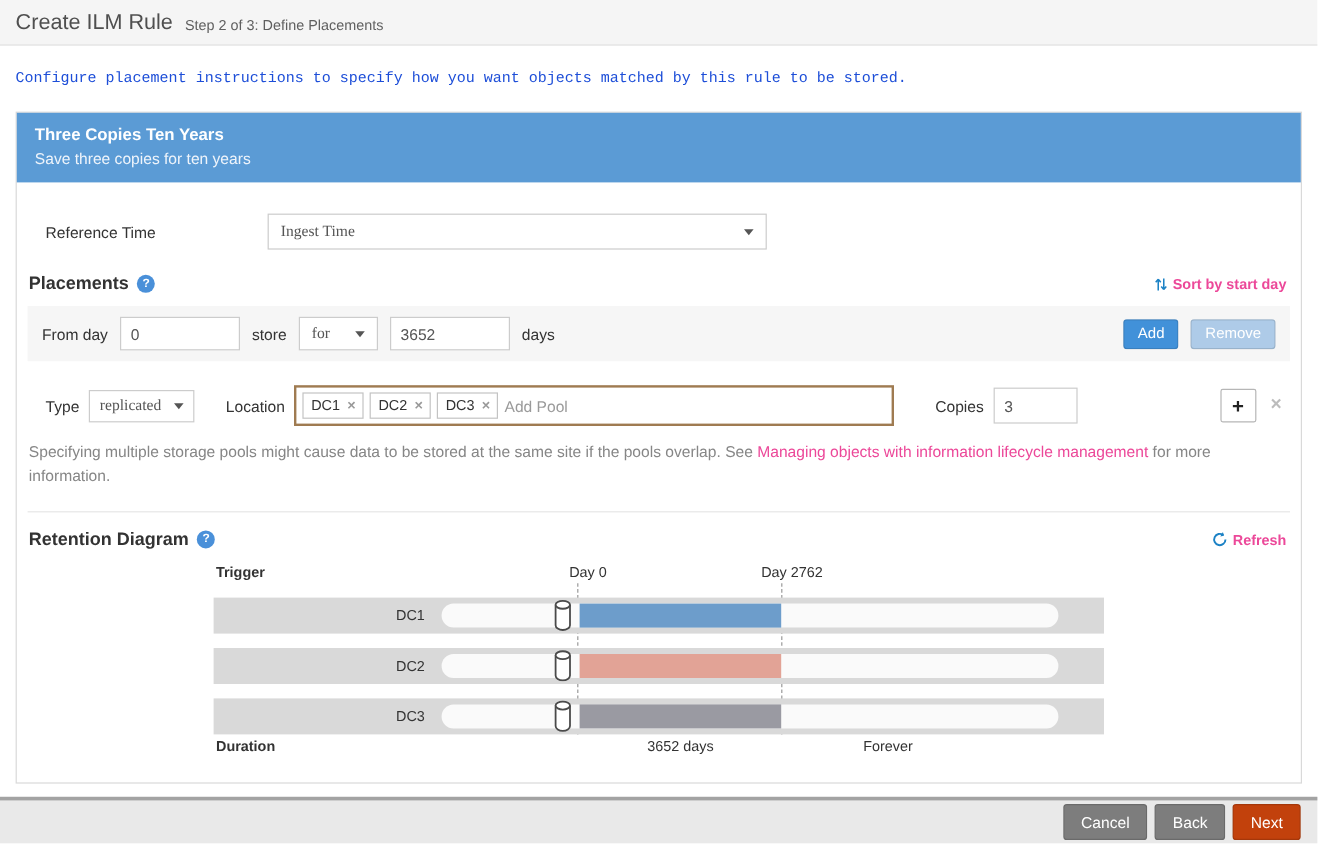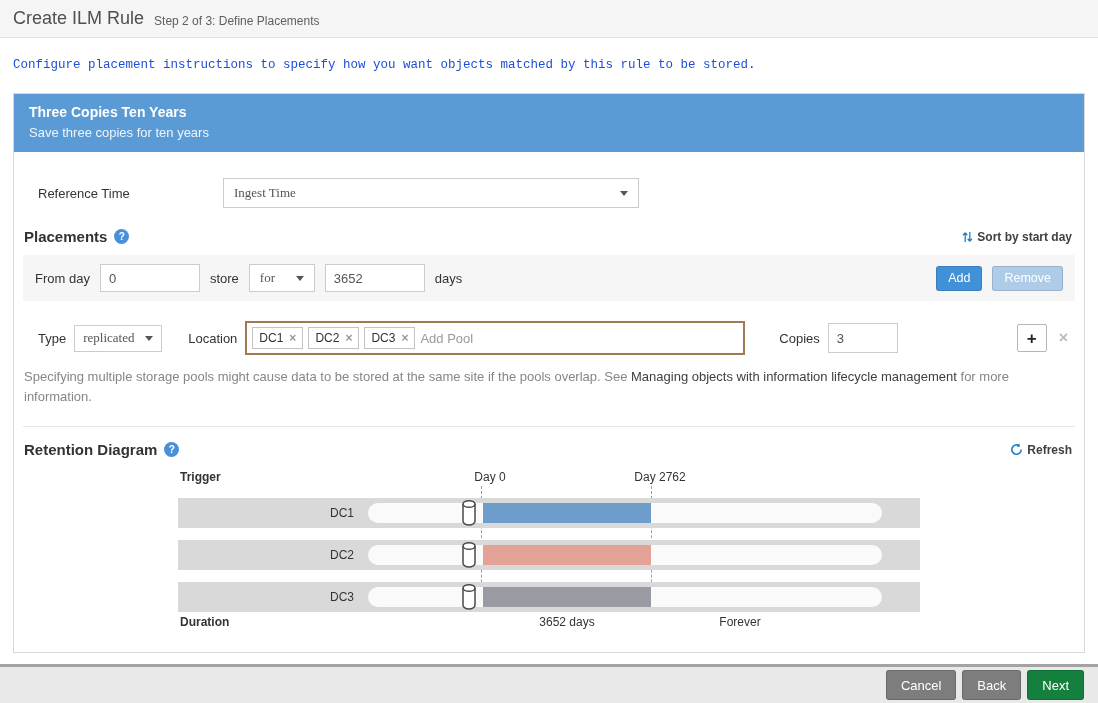--- a/index.html
+++ b/index.html
@@ -31,21 +31,21 @@
            border-top:5px solid #555; margin-left:auto; }
 
   .section-head { display:flex; align-items:center; justify-content:space-between;
                   padding:4px 12px 10px 10px; }
   .retention-head { padding-top:14px; }
   .section-title { font-size:15px; font-weight:bold; color:#333;
                    display:flex; align-items:center; gap:7px; }
   .help-icon { width:15px; height:15px; border-radius:50%; background:#4a90d9; color:#fff;
                font-size:10px; font-weight:bold; display:inline-flex; align-items:center;
                justify-content:center; cursor:pointer; flex:0 0 auto; }
-  .link { color:#404040; font-size:12px; font-weight:bold; cursor:pointer;
+  .link { color:#ec4899; font-size:12px; font-weight:bold; cursor:pointer;
           display:inline-flex; align-items:center; gap:4px; text-decoration:none; }
 
   .fromday-row { margin:0 9px; background:#f6f6f6; display:flex; align-items:center;
                  gap:10px; padding:9px 12px; }
   .text-input { border:1px solid #ccc; height:28px; padding:0 8px; background:#fff;
                 font-family:"Liberation Sans", sans-serif; font-size:13px; color:#555; }
   .w100 { width:100px; }
   .sel-sm { height:28px; width:66px; }
   .spacer { flex:1; }
   .btn-sm { height:25px; padding:0 11px; font-size:12.5px; border-radius:3px;
@@ -240,16 +240,16 @@
       <span class="diag-bold" style="left:156px; top:147px;">Duration</span>
       <span class="bottom-label" style="left:543px;">3652 days</span>
       <span class="bottom-label" style="left:716px;">Forever</span>
     </div>
 
   </section>
 
   <footer class="footer">
     <button class="btn btn-gray">Cancel</button>
     <button class="btn btn-gray">Back</button>
-    <button class="btn" style="background-color: #15803d;">Next</button>
+    <button class="btn" style="background-color: #c2410c;">Next</button>
   </footer>
 
 </div>
 
 </body></html>

